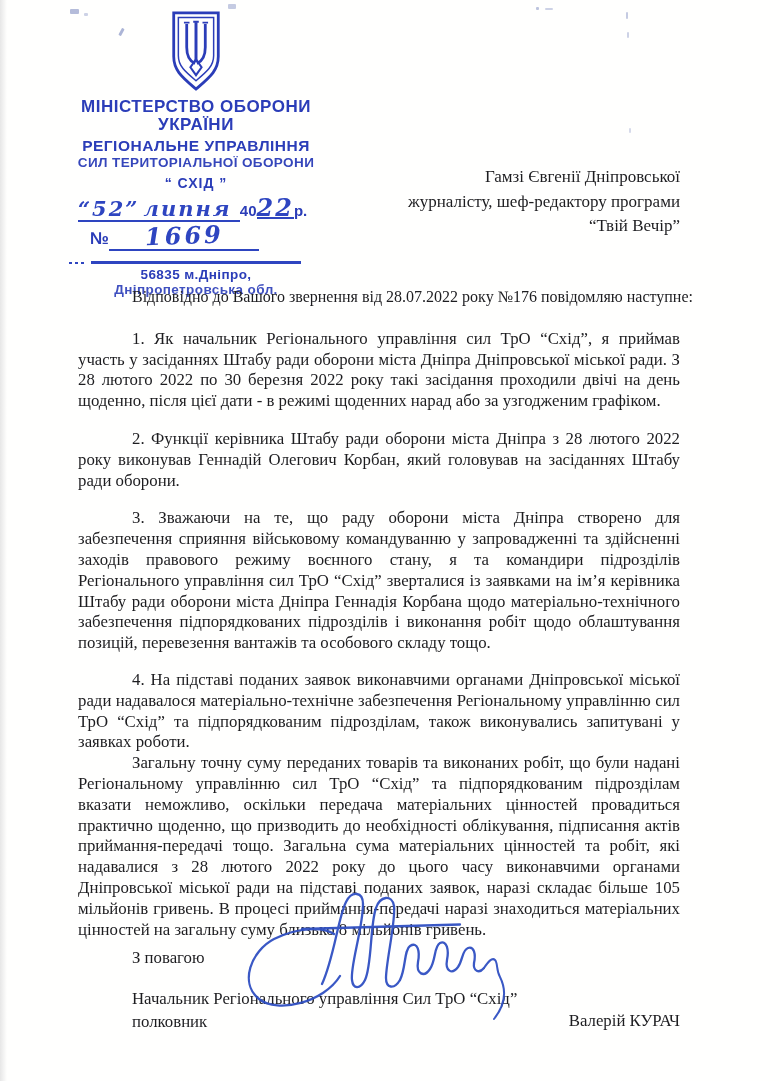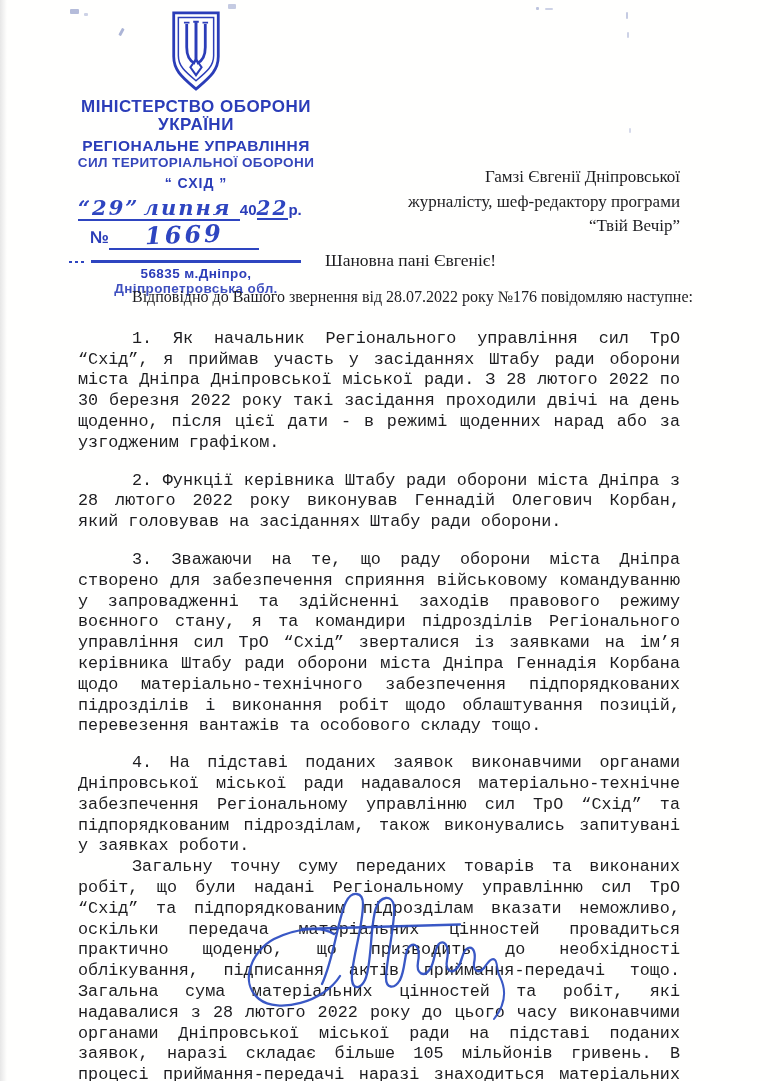--- a/index.html
+++ b/index.html
@@ -51,21 +51,21 @@
   
   .recipient{
     position:absolute; left:380px; top:165px; width:300px;
     text-align:right; font-size:17px; line-height:24.5px;
   }
   .salutation{position:absolute; left:325px; top:250px; font-size:17.5px;}
 
   
   .body-col{position:absolute; left:78px; top:287px; width:602px; font-size:16.8px; line-height:20.8px;}
   .intro{white-space:nowrap; text-indent:54px; font-size:16px;}
-  .para{margin:21px 0 0 0; text-align:justify; text-indent:54px;font-family:Liberation Mono, monospace;}
+  .para{margin:21px 0 0 0; text-align:justify; text-indent:54px;}
   .para.tight{margin-top:17px;}
   .para.cont{margin-top:0;}
   .regards{margin-top:8px; padding-left:54px;}
   .sig-block{position:relative; margin-top:20px;}
   .sig-title{padding-left:54px;}
   .sig-rank{padding-left:54px; margin-top:2px;}
   .sig-name{position:absolute; right:0; top:22px;text-align:center;}
 
   
   .signature{position:absolute; left:222px; top:888px; z-index:5; pointer-events:none;}
@@ -99,36 +99,35 @@
         <path d="M15 13.5 H21 M25 12.5 H31 M35 13.5 H41" stroke-width="2"></path>
         <path d="M28 53 L34 61.5 L28 70 L22 61.5 Z" stroke-width="2.2"></path>
       </g>
     </svg>
     <div class="st-line1">МІНІСТЕРСТВО ОБОРОНИ</div>
     <div class="st-line2">УКРАЇНИ</div>
     <div class="st-line3">РЕГІОНАЛЬНЕ УПРАВЛІННЯ</div>
     <div class="st-line4">СИЛ ТЕРИТОРІАЛЬНОЇ ОБОРОНИ</div>
     <div class="st-line5">“ СХІД ”</div>
 
-    <div class="st-date"><span class="u"><span class="hw">“29”</span>&nbsp;<span class="hw">липня</span>&nbsp;&nbsp;</span><span class="printed">40</span><span class="hw u" style="font-size:20px;">22</span><span class="printed">р.</span></div>
+    <div class="st-date"><span class="u"><span class="hw">“52”</span>&nbsp;<span class="hw">липня</span>&nbsp;&nbsp;</span><span class="printed">40</span><span class="hw u" style="font-size:24px;">22</span><span class="printed">р.</span></div>
 
     <div class="st-num"><span>№</span><span class="u"><span class="hw">1669</span></span></div>
 
     <div class="st-divider"></div>
     <div class="st-addr1">56835 м.Дніпро,</div>
     <div class="st-addr2">Дніпропетровська обл.</div>
   </div>
 
   <div class="recipient">
     <div>Гамзі Євгенії Дніпровської</div>
     <div>журналісту, шеф-редактору програми</div>
     <div>“Твій Вечір”</div>
   </div>
 
-  <div class="salutation">Шановна пані Євгеніє!</div>
 
   <div class="body-col">
     <div class="intro">Відповідно до Вашого звернення від 28.07.2022 року №176 повідомляю наступне:</div>
     <p class="para">1.   Як начальник Регіонального управління сил ТрО “Схід”, я приймав участь у засіданнях Штабу ради оборони міста Дніпра Дніпровської міської ради. З 28 лютого 2022 по 30 березня 2022 року такі засідання проходили двічі на день щоденно, після цієї дати - в режимі щоденних нарад або за узгодженим графіком.</p>
     <p class="para tight">2.   Функції керівника Штабу ради оборони міста Дніпра з 28 лютого 2022 року виконував Геннадій Олегович Корбан, який головував на засіданнях Штабу ради оборони.</p>
     <p class="para tight">3.   Зважаючи на те, що раду оборони міста Дніпра створено для забезпечення сприяння військовому командуванню у запровадженні та здійсненні заходів правового режиму воєнного стану, я та командири підрозділів Регіонального управління сил ТрО “Схід” зверталися із заявками на ім’я керівника Штабу ради оборони міста Дніпра Геннадія Корбана щодо матеріально-технічного забезпечення підпорядкованих підрозділів і виконання робіт щодо облаштування позицій, перевезення вантажів та особового складу тощо.</p>
     <p class="para tight" style="margin-top:16px;">4.   На підставі поданих заявок виконавчими органами Дніпровської міської ради надавалося матеріально-технічне забезпечення Регіональному управлінню сил ТрО “Схід” та підпорядкованим підрозділам, також виконувались запитувані у заявках роботи.</p>
     <p class="para cont">Загальну точну суму переданих товарів та виконаних робіт, що були надані Регіональному управлінню сил ТрО “Схід” та підпорядкованим підрозділам вказати неможливо, оскільки передача матеріальних цінностей провадиться практично щоденно, що призводить до необхідності облікування, підписання актів приймання-передачі тощо. Загальна сума матеріальних цінностей та робіт, які надавалися з 28 лютого 2022 року до цього часу виконавчими органами Дніпровської міської ради на підставі поданих заявок, наразі складає більше 105 мільйонів гривень. В процесі приймання-передачі наразі знаходиться матеріальних цінностей на загальну суму близько 8 мільйонів гривень.</p>
 
     <div class="regards">З повагою</div>

